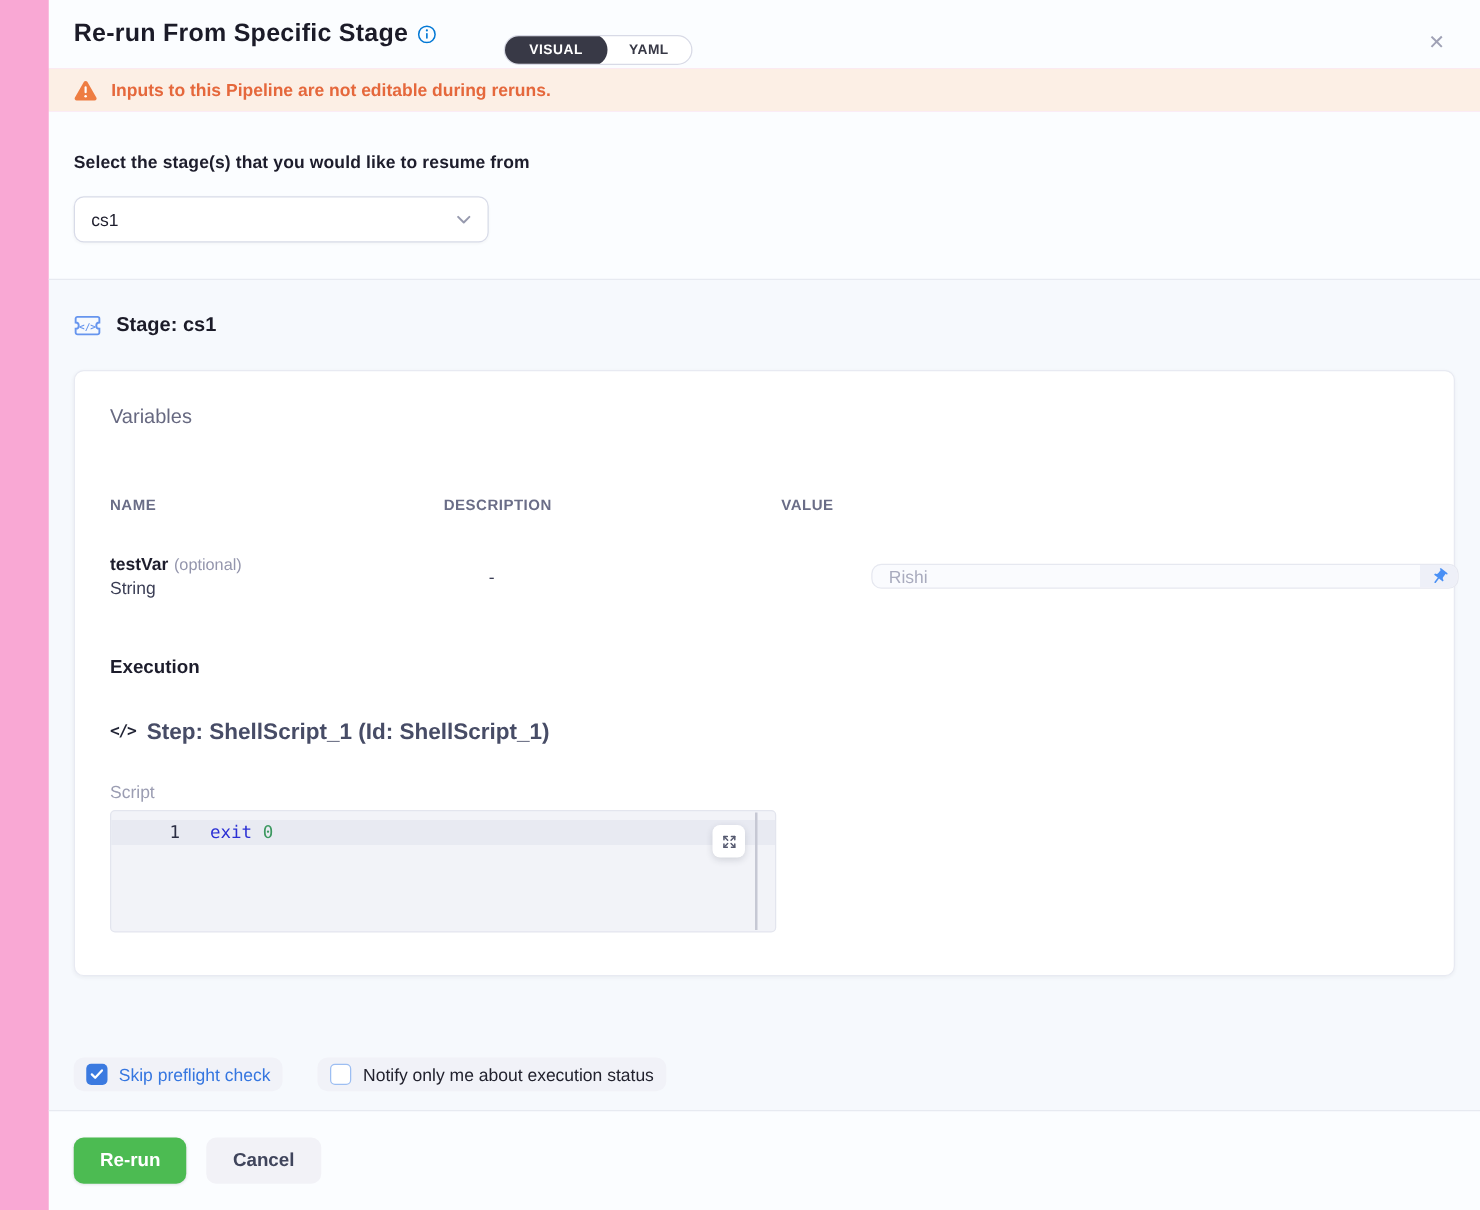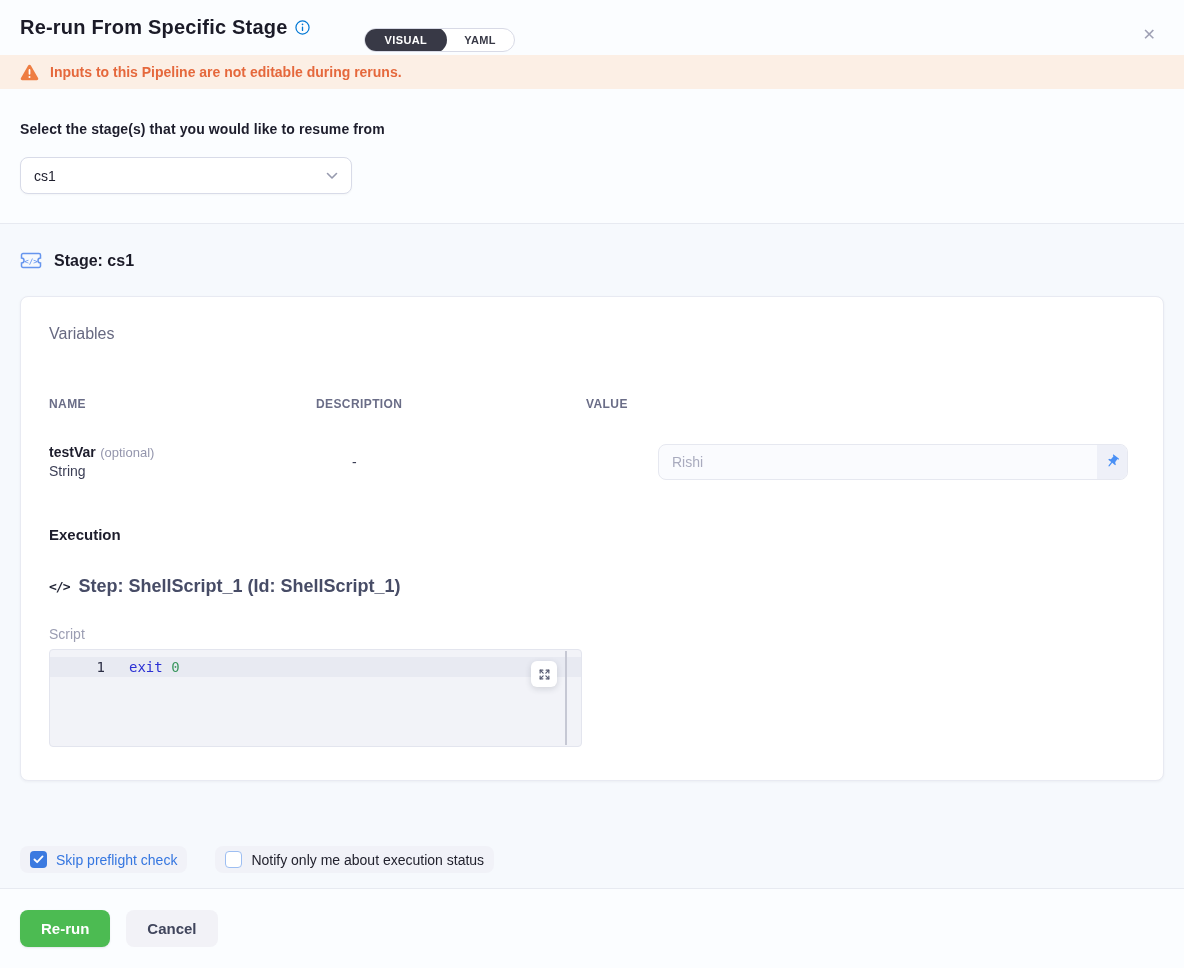--- a/index.html
+++ b/index.html
@@ -1,17 +1,17 @@
 <!DOCTYPE html>
 <html><head>
 <meta charset="utf-8">
 <style>
   * { margin:0; padding:0; box-sizing:border-box; }
   body { font-family:"Liberation Sans","DejaVu Sans",sans-serif; background:#ffffff; }
-  .modal { width:1184px; height:968px; background:#f9a8d4; overflow:hidden; display:flex; flex-direction:column; }
+  .modal { width:1184px; height:968px; background:#f9a8d4; overflow:hidden; display:flex; flex-direction:column;padding-left:39px; }
 
   
   .header { height:55px; display:flex; align-items:center; padding:0 28px 0 20px; background:#fbfdff; flex:0 0 auto; }
   .title { font-size:20px; font-weight:bold; color:#1b1b28; letter-spacing:.2px; }
   .info-icon { margin-left:8px; display:inline-flex; }
   .toggle { margin-left:54px; display:flex; align-items:center; border:1px solid #d8dae6; border-radius:999px; background:#ffffff; height:24px; overflow:hidden;margin-top:25px; }
   .toggle-seg { font-size:11px; font-weight:bold; letter-spacing:.4px; padding:0 18px; height:24px; display:flex; align-items:center; color:#383946; cursor:pointer; }
   .toggle-seg.active { background:#383946; color:#ffffff; border-radius:999px; margin:-1px; height:26px; padding:0 20px; }
   .spacer { flex:1; }
   .close-btn { color:#9fa1b5; font-size:16px; line-height:1; cursor:pointer; margin-top:14px; }
@@ -36,21 +36,21 @@
 
   .var-table { margin-top:54px; }
   .var-head { display:grid; grid-template-columns:267px 270px 1fr; }
   .col-h { font-size:12px; font-weight:bold; color:#6a6d87; letter-spacing:.4px; }
   .var-row { display:grid; grid-template-columns:267px 270px 1fr; margin-top:31px; align-items:center;gap:36px; }
   .name-cell { line-height:19px; }
   .var-name { font-size:14px; font-weight:bold; color:#1d1d2c; }
   .var-optional { font-size:13px; color:#9496ad; }
   .var-type { font-size:14px; color:#3b3e55; }
   .desc-cell { font-size:14px; color:#3b3e55; }
-  .value-wrap { width:470px; height:36px; background:#fafbfe; border:1px solid #e6e8f0; border-radius:8px; display:flex; overflow:hidden; }
+  .value-wrap { width:470px; height:20px; background:#fafbfe; border:1px solid #e6e8f0; border-radius:8px; display:flex; overflow:hidden; }
   .value-input { flex:1; border:none; outline:none; background:transparent; padding:0 13px; font-size:14px; color:#1d1d2c; font-family:inherit; }
   .value-input::placeholder { color:#a9abbe; }
   .pin-seg { width:30px; background:#eef0f8; display:flex; align-items:center; justify-content:center; cursor:pointer; }
 
   .exec-title { margin-top:45px; font-size:15px; font-weight:bold; color:#1d1d2c; }
   .step-row { margin-top:33px; display:flex; align-items:center; gap:9px; }
   .code-glyph { font-size:13px; font-weight:bold; color:#1f2233; font-family:"DejaVu Sans Mono",monospace; letter-spacing:-1px; }
   .step-label { font-size:18px; font-weight:bold; color:#474c66; }
   .script-label { margin-top:29px; font-size:14px; color:#9b9db2; }
 

